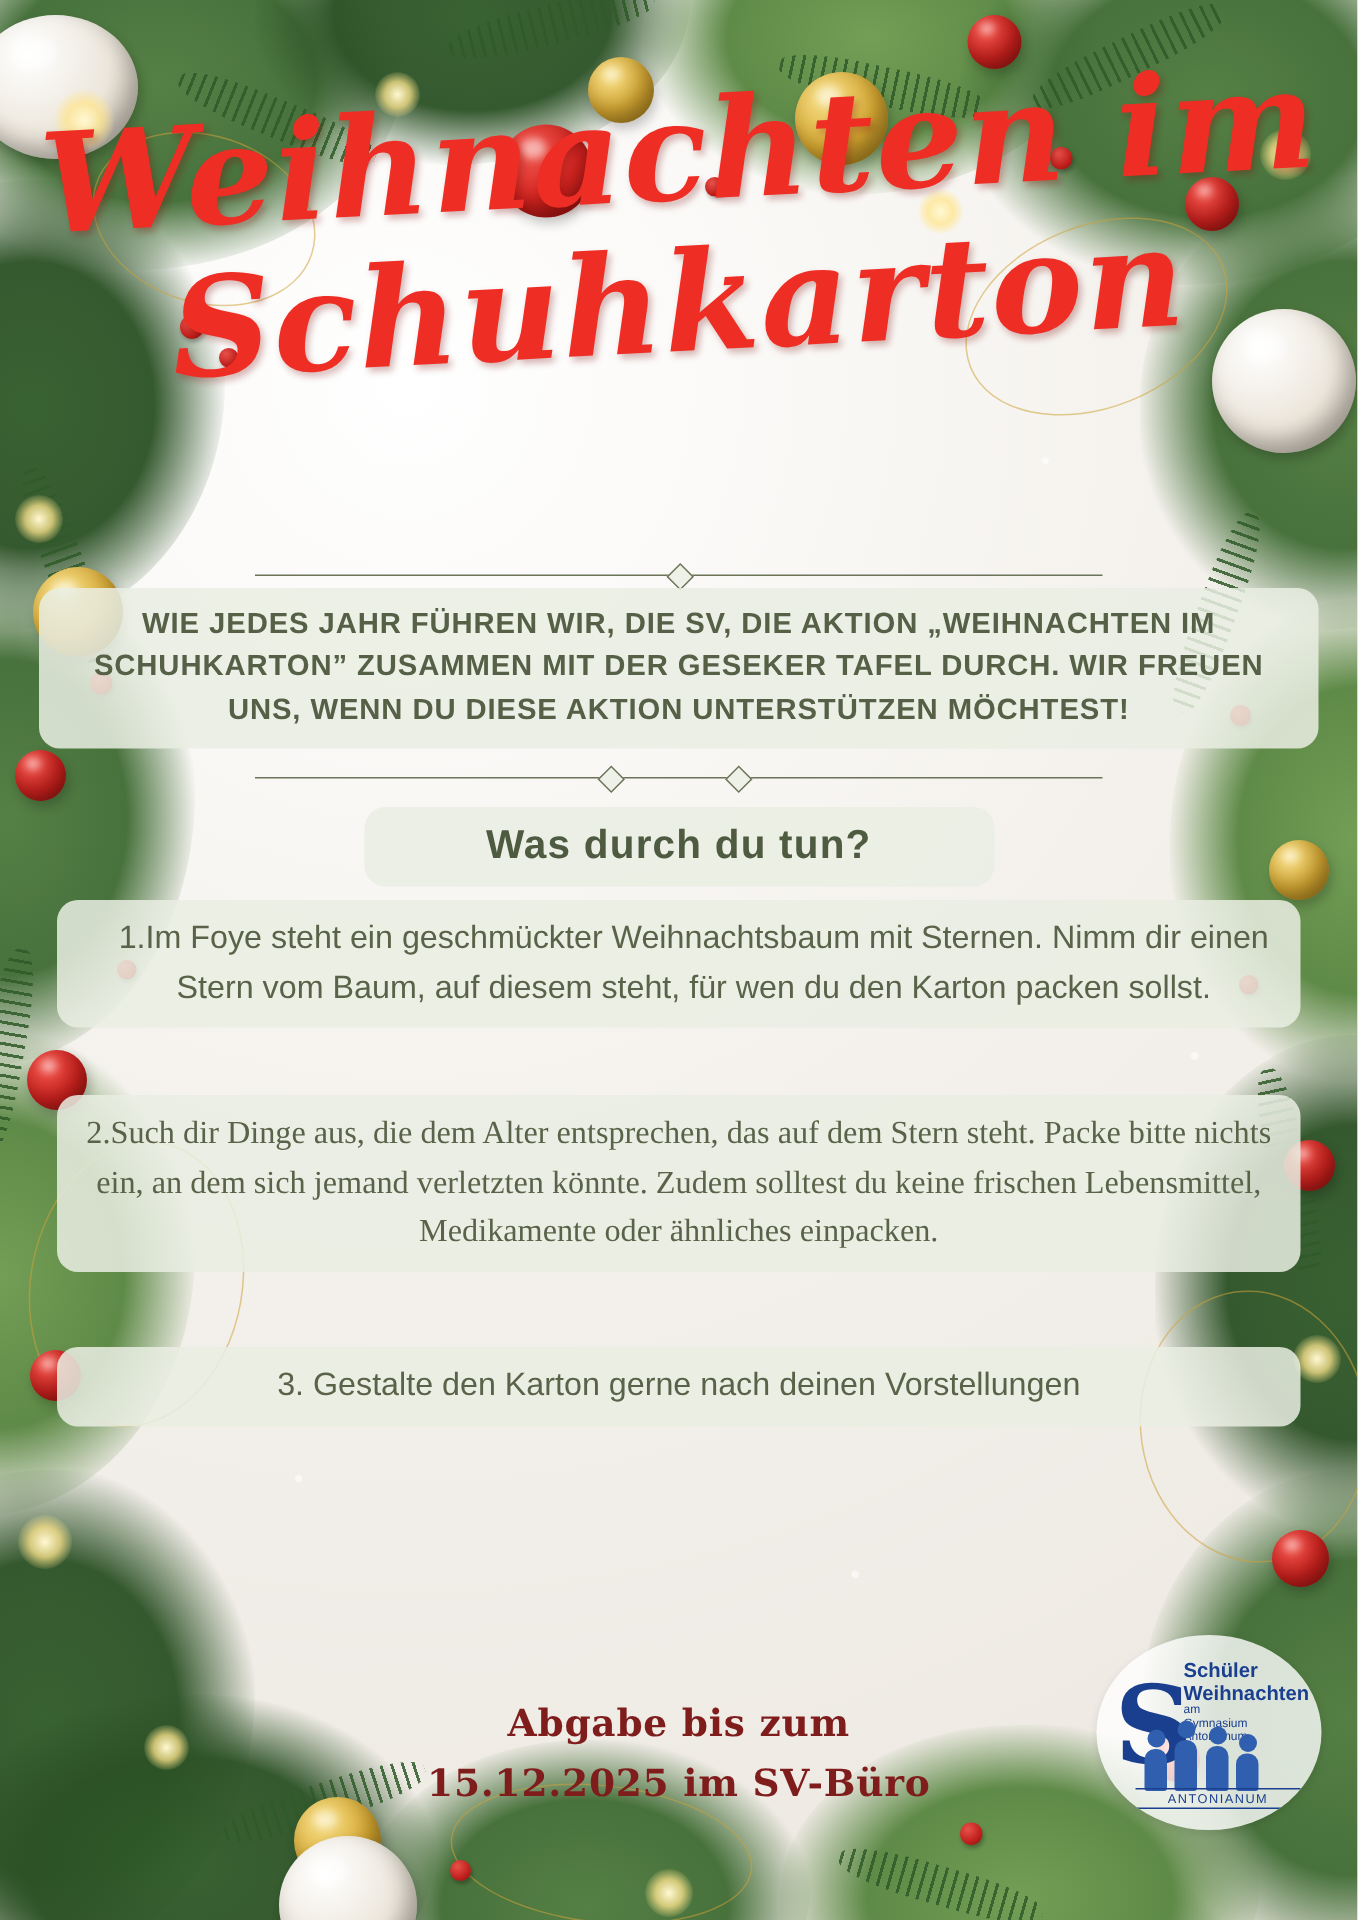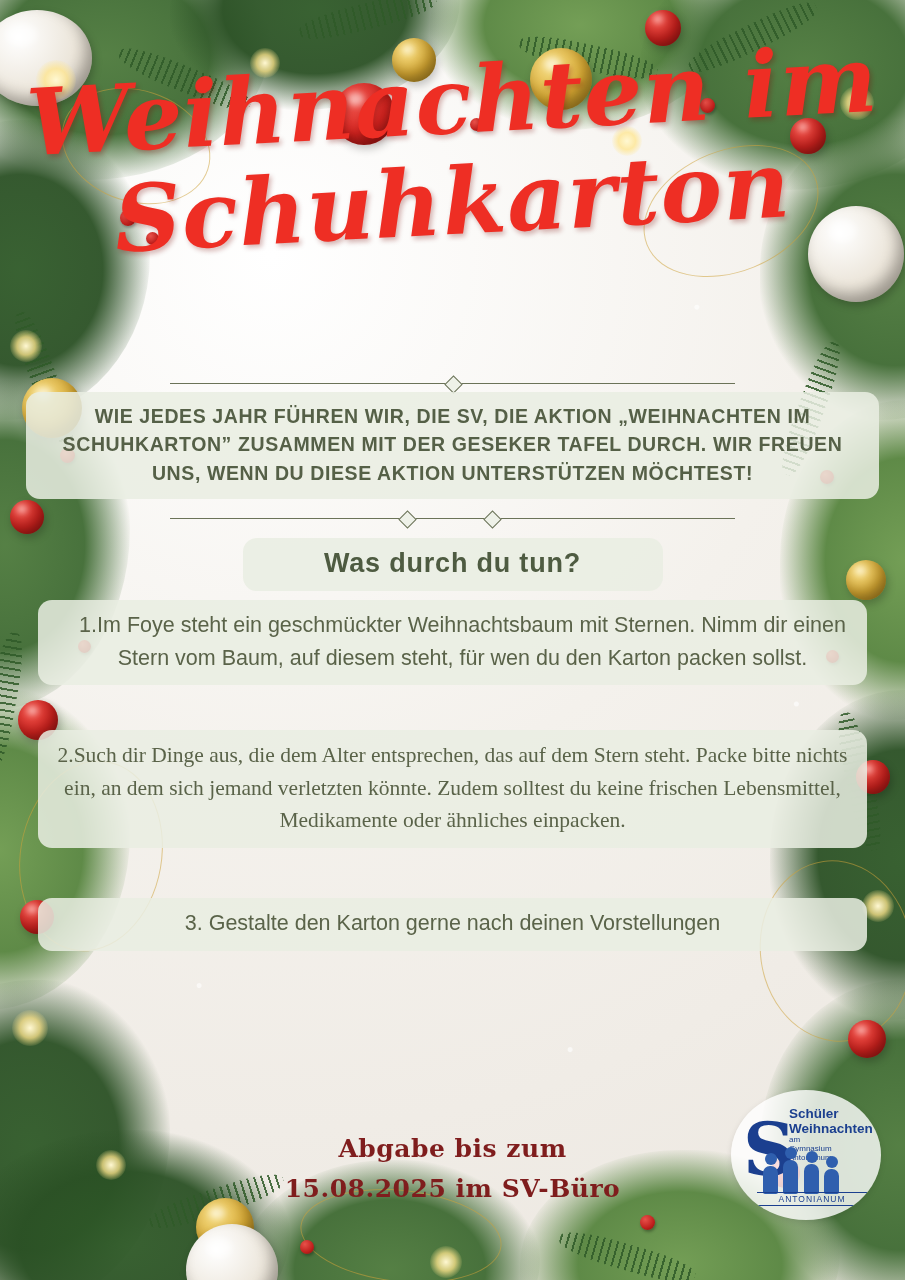--- a/index.html
+++ b/index.html
@@ -415,21 +415,21 @@
   </div>
 
   <div class="band question">Was durch du tun?</div>
 
   <div class="band step step-1">1.Im Foye steht ein geschmückter Weihnachtsbaum mit Sternen. Nimm dir einen Stern vom Baum, auf diesem steht, für wen du den Karton packen sollst.</div>
   <div class="band step step-2">2.Such dir Dinge aus, die dem Alter entsprechen, das auf dem Stern steht. Packe bitte nichts ein, an dem sich jemand verletzten könnte. Zudem solltest du keine frischen Lebensmittel, Medikamente oder ähnliches einpacken.</div>
   <div class="band step step-3">3. Gestalte den Karton gerne nach deinen Vorstellungen</div>
 
   <div class="deadline">
     <span>Abgabe bis zum</span>
-    <span>15.08.2025 im SV-Büro</span>
+    <span>15.12.2025 im SV-Büro</span>
   </div>
 
   <div class="logo">
     <div class="big-s">S</div>
     <div class="txt">
       <span>Schüler</span><br>
       <span>Weihnachten</span>
       <span class="tiny">am</span>
       <span class="tiny">Gymnasium</span>
       <span class="tiny">Antonianum</span>

